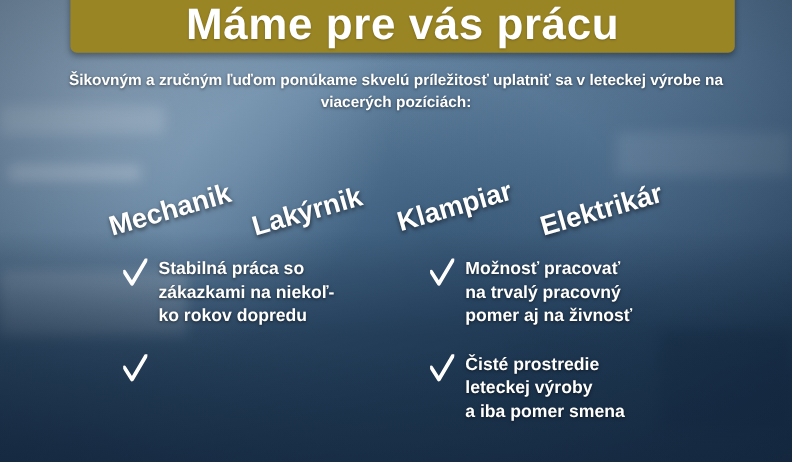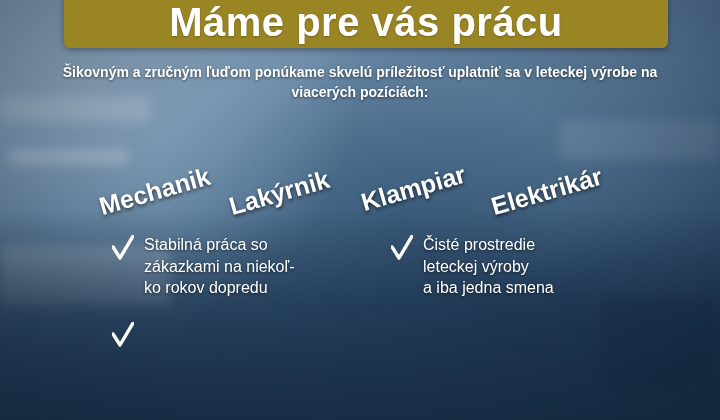--- a/index.html
+++ b/index.html
@@ -140,21 +140,21 @@
     flex: 0 0 auto;
     width: 22px;
     height: 26px;
     position: relative;
     margin-top: 1px;
   }
   .check svg { display: block; }
   .bullet-text {
     color: #ffffff;
     font-size: 16px;
-    font-weight: normal;
+    font-weight: bold;
     line-height: 1.35;
     text-shadow: 0 1px 3px rgba(0,0,0,0.6);
     white-space: pre-line;
   }
 </style>
 </head>
 <body>
 
 <div class="poster">
 
@@ -202,20 +202,30 @@
       </div>
     </div>
 
     <div class="col">
       <div class="bullet">
         <span class="check">
           <svg width="22" height="26" viewBox="0 0 22 26" aria-hidden="true">
             <path d="M1 12 L8 23 L21 1" fill="none" stroke="#ffffff" stroke-width="3.4" stroke-linecap="round" stroke-linejoin="round"></path>
           </svg>
         </span>
+        <span class="bullet-text">Možnosť pracovať
+na trvalý pracovný
+pomer aj na živnosť</span>
+      </div>
+      <div class="bullet">
+        <span class="check">
+          <svg width="22" height="26" viewBox="0 0 22 26" aria-hidden="true">
+            <path d="M1 12 L8 23 L21 1" fill="none" stroke="#ffffff" stroke-width="3.4" stroke-linecap="round" stroke-linejoin="round"></path>
+          </svg>
+        </span>
         <span class="bullet-text">Čisté prostredie
 leteckej výroby
-a iba jedna smena</span>
+a iba pomer smena</span>
       </div>
     </div>
 
   </div>
 </div>
 
 </body></html>

